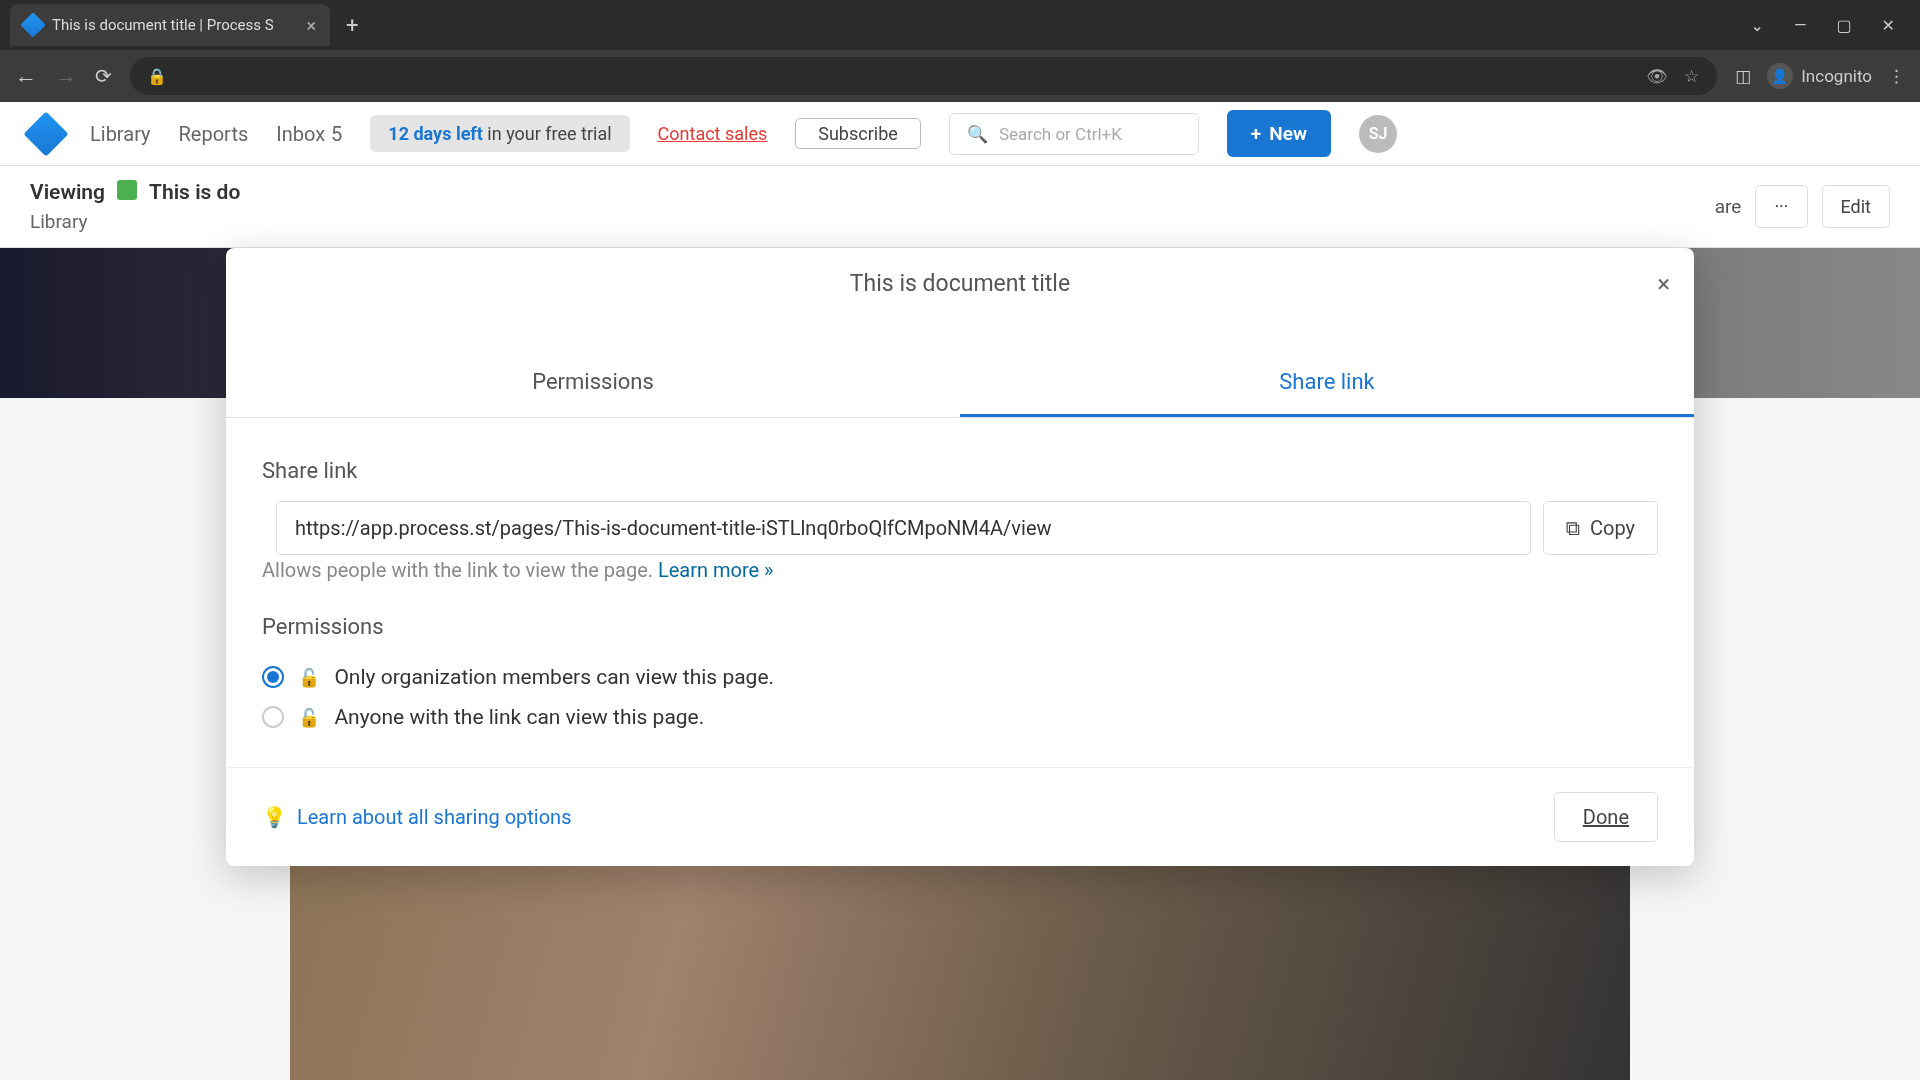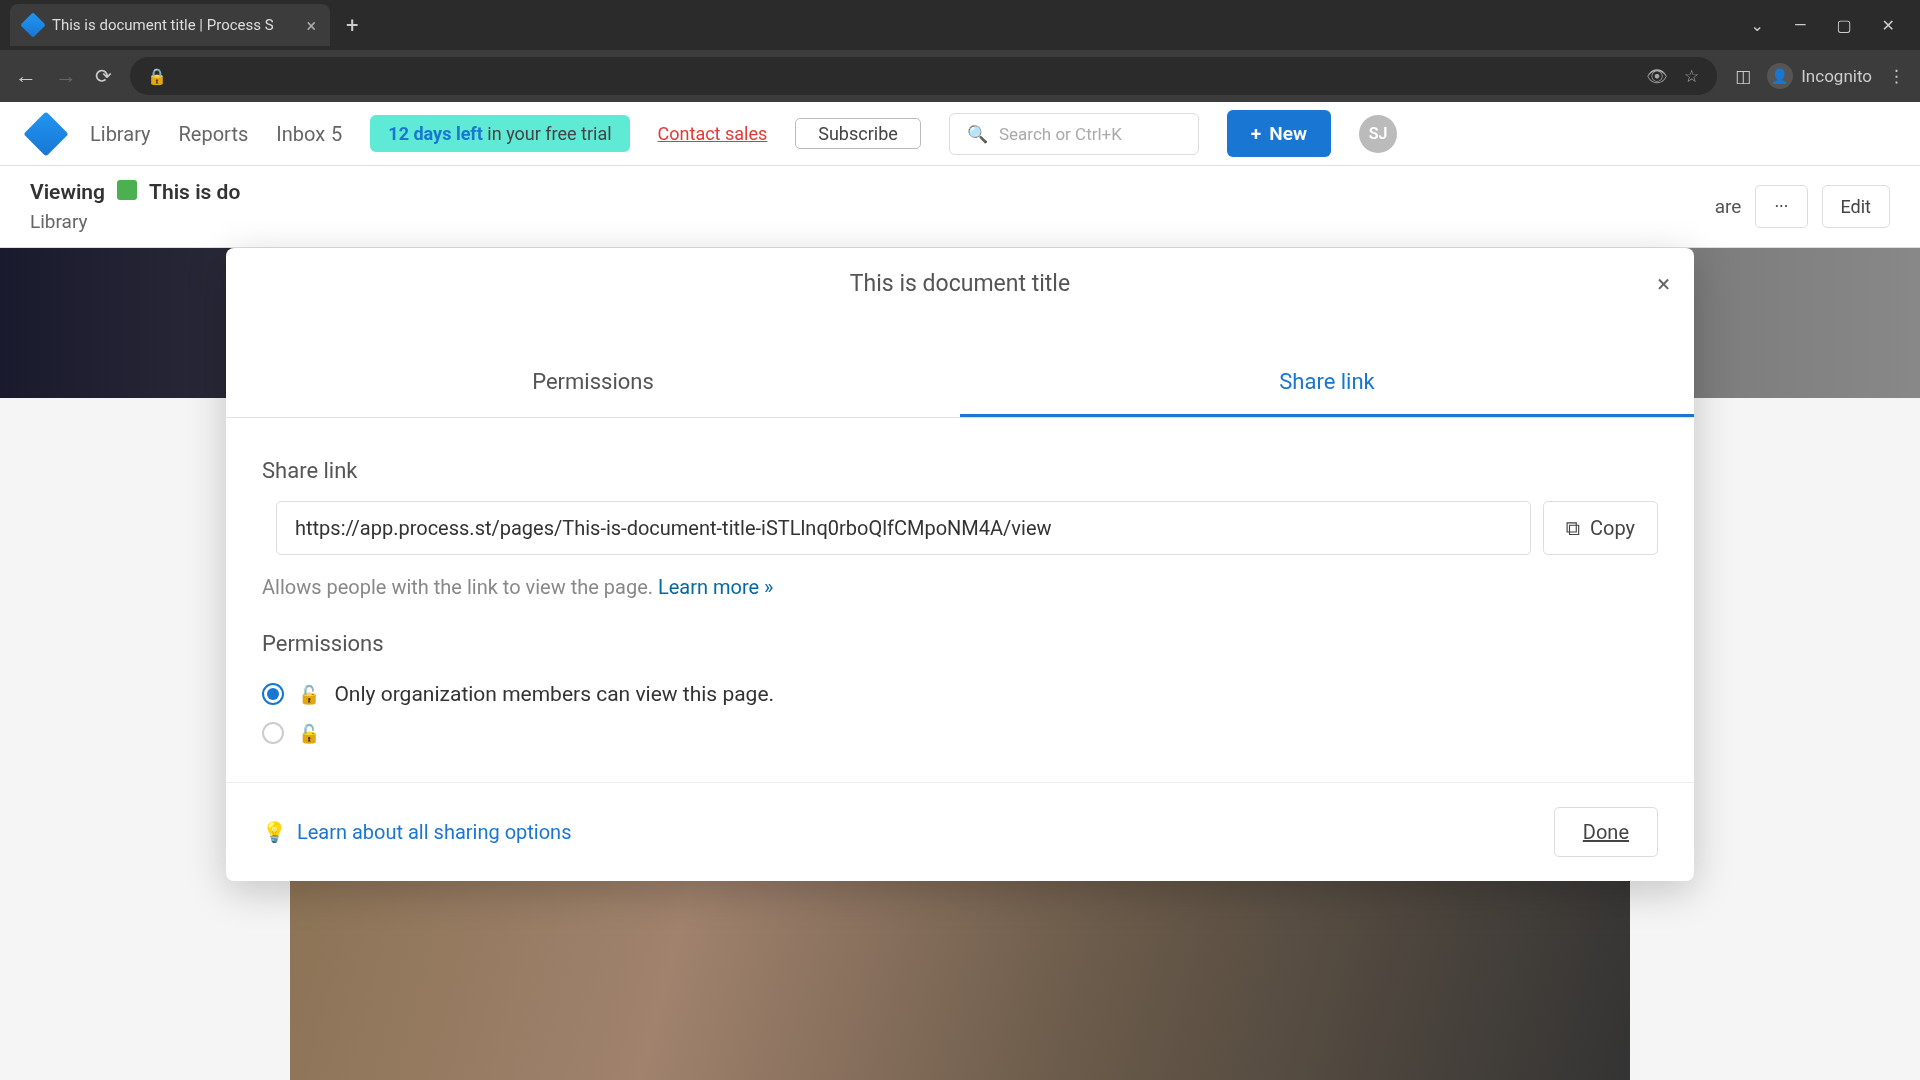--- a/index.html
+++ b/index.html
@@ -147,21 +147,21 @@
     .nav-link {
       color: #666;
       font-size: 20px;
     }
     .inbox-badge {
       display: flex;
       align-items: center;
       gap: 6px;
     }
     .trial-banner {
-      background: #5eead4;
+      background: #e5e5e5;
       border-radius: 6px;
       padding: 8px 18px;
       color: #444;
       font-size: 18px;
     }
     .trial-banner strong {
       color: #1976d2;
     }
     .contact-sales {
       color: #e53935;
@@ -331,21 +331,21 @@
     }
     .section-label {
       font-size: 22px;
       color: #555;
       margin-bottom: 18px;
       display: block;
     }
     .link-row {
       display: flex;
       gap: 12px;
-      margin-bottom: 20px;
+      margin-bottom: 3px;
       padding-left: 14px;
     }
     .link-input {
       flex: 1;
       border: 1px solid #ddd;
       border-radius: 5px;
       padding: 14px 18px;
       font-size: 20px;
       color: #333;
     }
@@ -537,20 +537,21 @@
         <span class="section-label">Permissions</span>
         <div class="radio-group">
           <div class="radio-row">
             <div class="radio checked"></div>
             <span class="lock-small">🔓</span>
             <span>Only organization members can view this page.</span>
           </div>
           <div class="radio-row">
             <div class="radio"></div>
             <span class="lock-small">🔓</span>
+            <span>Anyone with the link can view this page.</span>
           </div>
         </div>
       </div>
       <div class="modal-footer">
         <div class="learn-link">
           <span>💡</span>
           <span>Learn about all sharing options</span>
         </div>
         <button class="done-btn">Done</button>
       </div>

